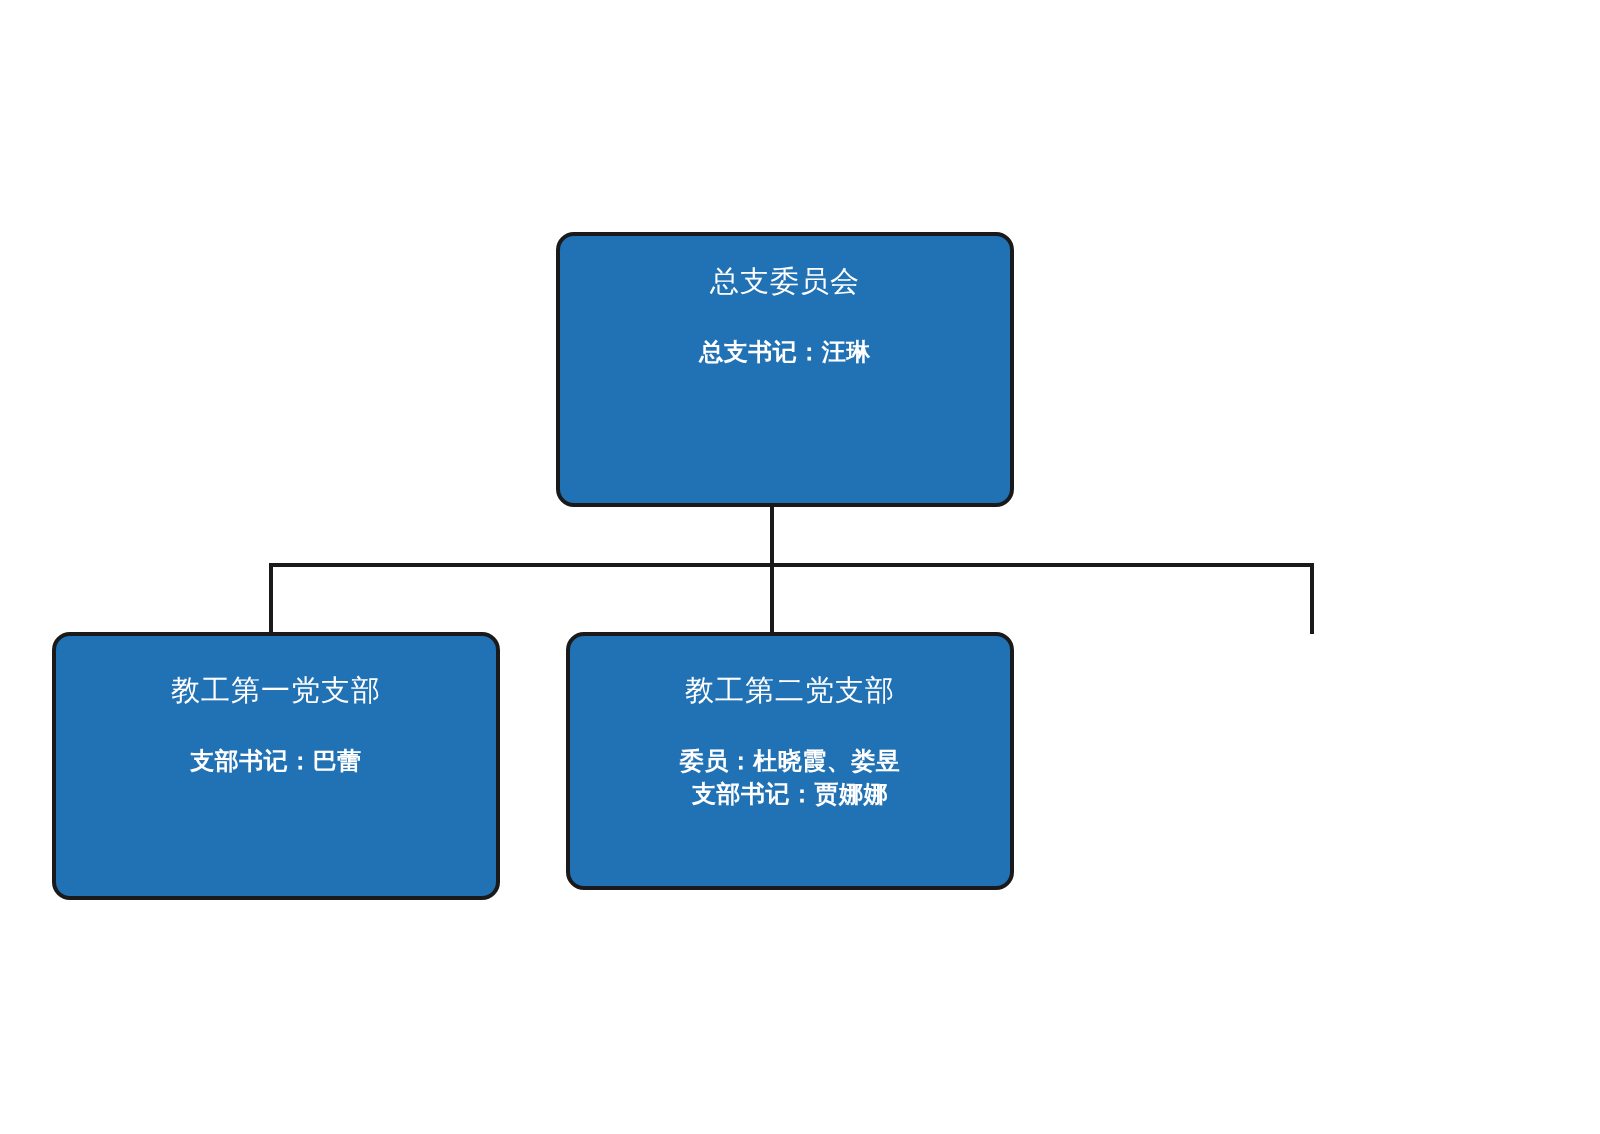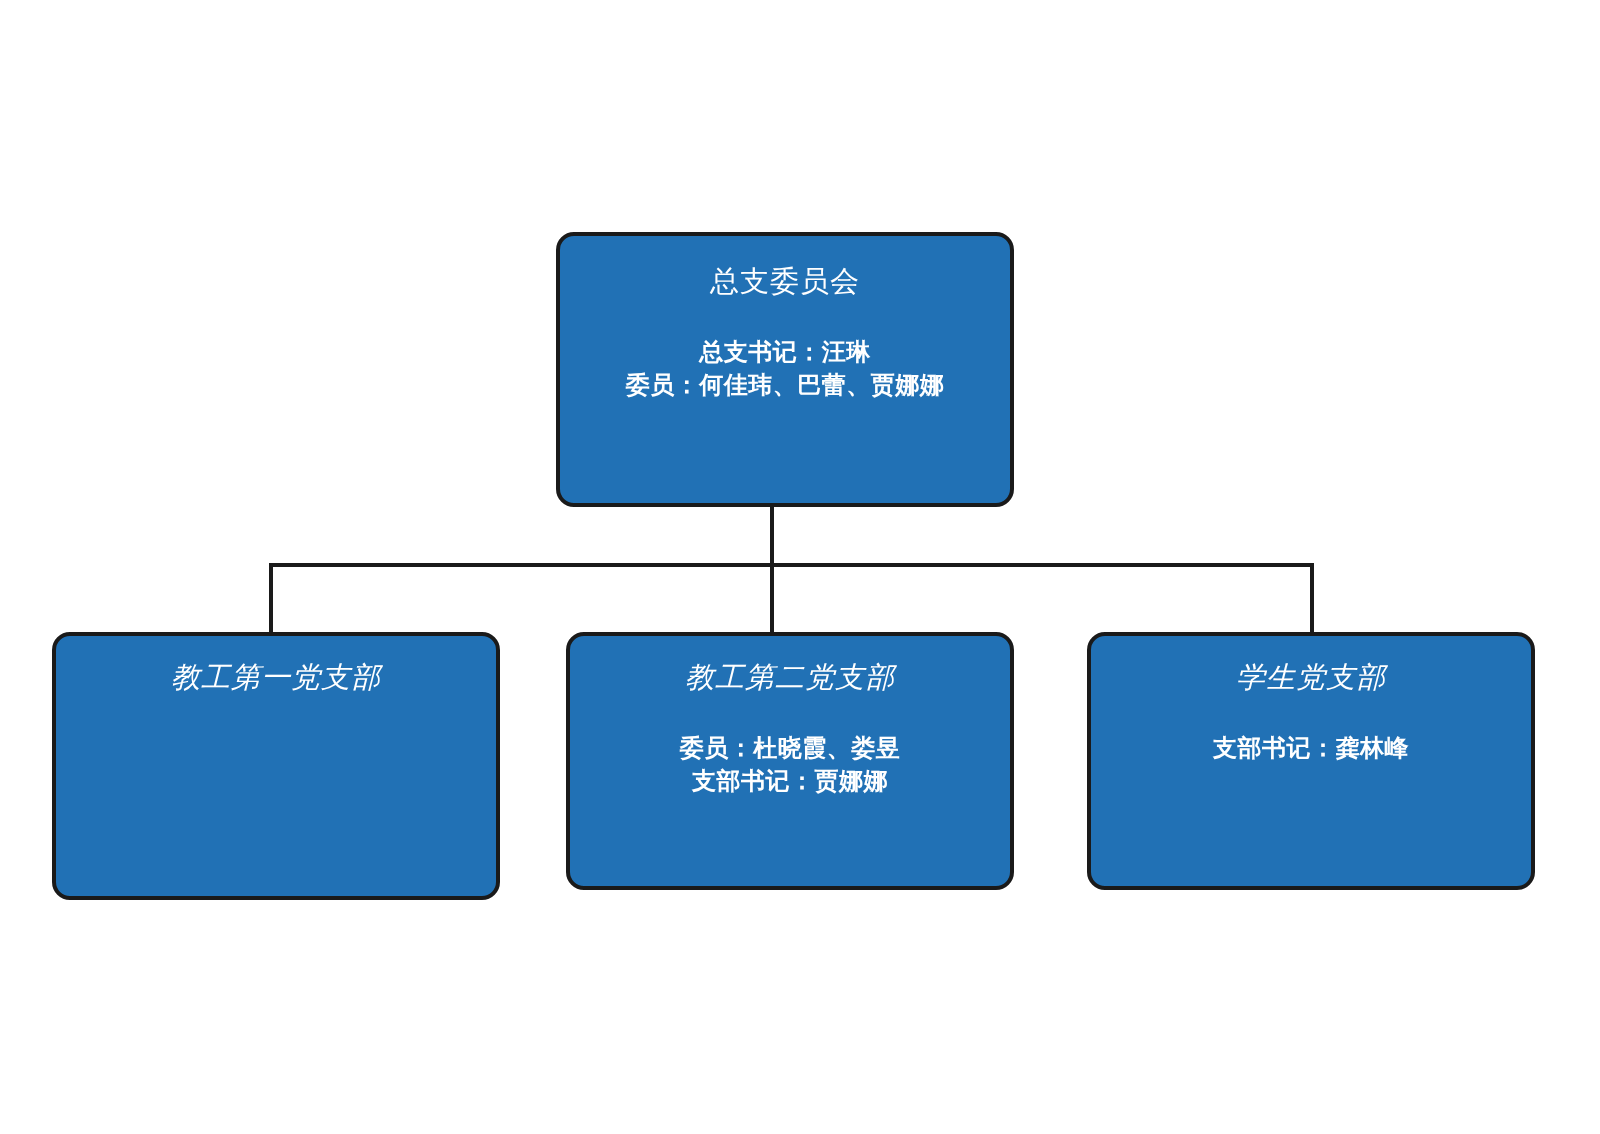--- a/index.html
+++ b/index.html
@@ -64,56 +64,50 @@
   }
   #node-root .node-title { margin-top: 28px; }
   #node-root .node-lines { margin-top: 36px; }
 
   
   .node-child { top: 632px; width: 448px; }
   #node-child-0 { left: 52px;   height: 268px; }
   #node-child-1 { left: 566px;  height: 258px; }
   #node-child-2 { left: 1087px; height: 258px; }
 
-  .node-child .node-title { margin-top: 24px; font-style: italic; }
+  .node-child .node-title { margin-top: 37px; }
   .node-child .node-lines { margin-top: 36px; }
 </style>
 </head>
 <body>
 
 <div id="canvas">
 
   <div class="conn conn-v" style="left:770px; top:503px; height:64px;"></div>
   <div class="conn conn-h" style="left:269px; top:563px; width:1045px;"></div>
   <div class="conn conn-v" style="left:269px; top:563px; height:71px;"></div>
   <div class="conn conn-v" style="left:770px; top:563px; height:71px;"></div>
   <div class="conn conn-v" style="left:1310px; top:563px; height:71px;"></div>
 
   <div class="node" id="node-root">
     <div class="node-title">总支委员会</div>
     <div class="node-lines">
       <div class="node-line">总支书记：汪琳</div>
-      <div class="node-line">委员：何佳玮、巴蕾、贾娜娜</div>
     </div>
   </div>
 
   <div class="node node-child" id="node-child-0">
     <div class="node-title">教工第一党支部</div>
     <div class="node-lines">
+      <div class="node-line">支部书记：巴蕾</div>
     </div>
   </div>
 
   <div class="node node-child" id="node-child-1">
     <div class="node-title">教工第二党支部</div>
     <div class="node-lines">
       <div class="node-line">委员：杜晓霞、娄昱</div>
       <div class="node-line">支部书记：贾娜娜</div>
     </div>
   </div>
 
-  <div class="node node-child" id="node-child-2">
-    <div class="node-title">学生党支部</div>
-    <div class="node-lines">
-      <div class="node-line">支部书记：龚林峰</div>
-    </div>
-  </div>
 
 </div>
 
 </body></html>

